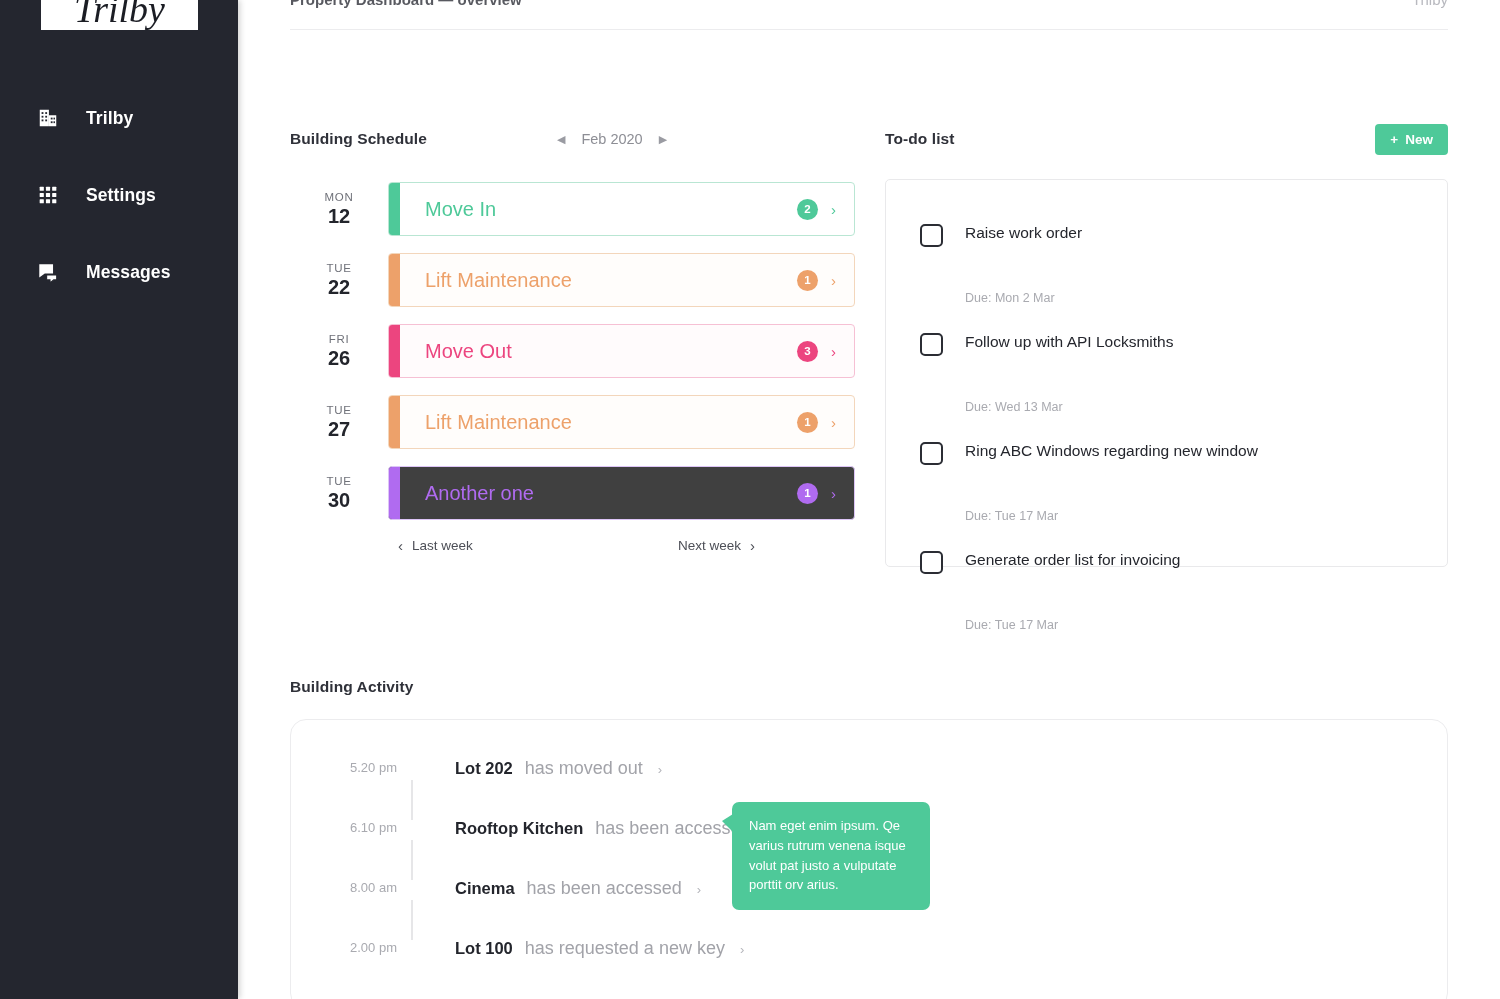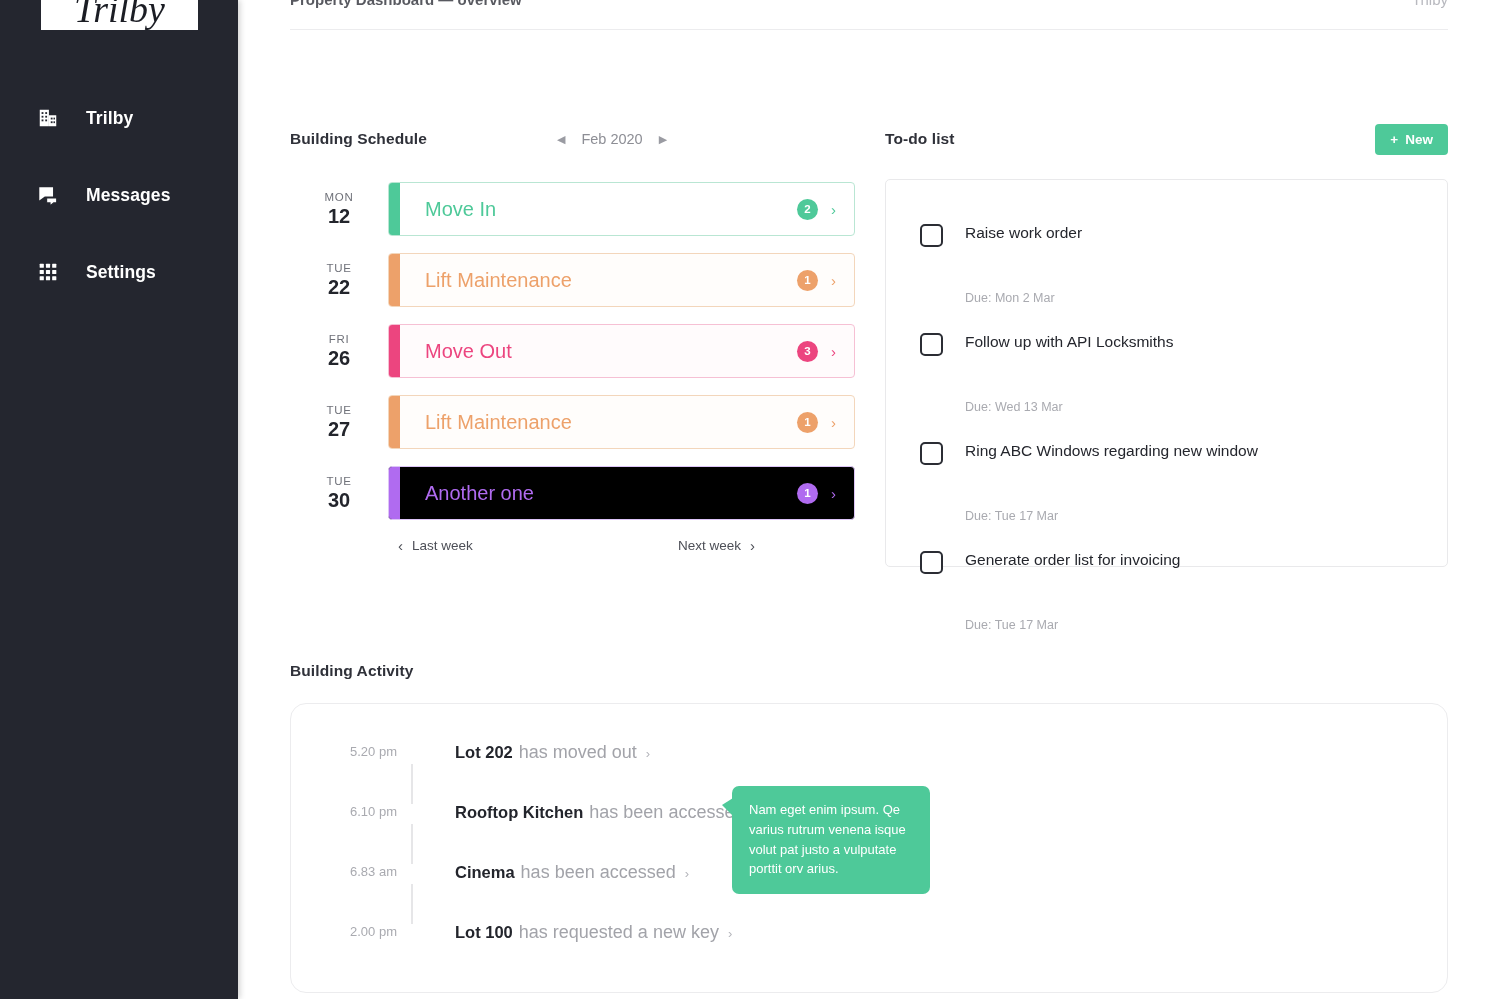--- a/index.html
+++ b/index.html
@@ -201,21 +201,21 @@
     background: #fff;
     cursor: pointer;
   }
   .todo-text { display: flex; flex-direction: column; gap: 40px; }
   .todo-title { font-size: 15.5px; color: #24262d; line-height: 1.35; }
   .todo-due { font-size: 12.5px; color: #a9aab0; margin-top: 7px; }
 
   
   .activity-wrap { position: absolute; left: 52px; right: 52px; top: 662px; }
   .activity-title {
-    font-size: 15.5px; font-weight: 700; color: #2f3139; letter-spacing: 0.1px;
+    font-size: 15.5px; font-weight: 700; color: #2f3139; letter-spacing: 0.1px; margin-top: 16px;
   }
   .activity-card {
     margin-top: 23px;
     border: 1px solid #ececee;
     border-radius: 16px;
     height: 290px;
     padding: 38px 0 0 0;
     position: relative;
     overflow: hidden;
   }
@@ -227,21 +227,21 @@
     line-height: 1.5;
   }
   .act-rail {
     width: 2px; flex: 0 0 2px;
     background: #e6e6e8;
     margin-top: 22px;
     height: 40px;
     margin-right: 0px;
   }
   .act-rail.last { background: transparent; }
-  .act-body { padding-left: 42px; display: flex; align-items: baseline; gap: 6px; }
+  .act-body { padding-left: 42px; display: flex; align-items: baseline; gap: 12px; }
   .act-strong { font-size: 16.5px; font-weight: 700; color: #23252c; }
   .act-desc { font-size: 18px; color: #a2a3a9; }
   .act-chev { font-size: 13px; color: #b4b5bb; margin-left: 3px; }
 
   .tooltip {
     position: absolute;
     left: 441px; top: 82px;
     width: 198px;
     background: #4ec999;
     border-radius: 7px;
@@ -289,45 +289,45 @@
                 <rect x="15" y="15.6" width="2" height="2"></rect>
                 <rect x="18" y="15.6" width="1.6" height="2"></rect>
               </g>
           </svg>
         </span>
         <span class="nav-label">Trilby</span>
       </div>
 
       <div class="nav-item">
         <span class="nav-icon">
-          <svg width="22" height="22" viewBox="0 0 24 24" fill="#ffffff">
-            <path d="M2.5 3.5h15v10h-9l-6 4.6z"></path>
-            <path d="M10.5 15.2h11v5.4h-3.3l-4 3.2v-3.2h-3.7z" stroke="#24262f" stroke-width="1.2"></path>
-          </svg>
-        </span>
-        <span class="nav-label">Messages</span>
-      </div>
-
-      <div class="nav-item">
-        <span class="nav-icon">
           <svg width="20" height="20" viewBox="0 0 24 24" fill="#ffffff">
             <rect x="2" y="2" width="5" height="5" rx="0.6"></rect>
               <rect x="9.5" y="2" width="5" height="5" rx="0.6"></rect>
               <rect x="17" y="2" width="5" height="5" rx="0.6"></rect>
             <rect x="2" y="9.5" width="5" height="5" rx="0.6"></rect>
               <rect x="9.5" y="9.5" width="5" height="5" rx="0.6"></rect>
               <rect x="17" y="9.5" width="5" height="5" rx="0.6"></rect>
             <rect x="2" y="17" width="5" height="5" rx="0.6"></rect>
               <rect x="9.5" y="17" width="5" height="5" rx="0.6"></rect>
               <rect x="17" y="17" width="5" height="5" rx="0.6"></rect>
           </svg>
         </span>
         <span class="nav-label">Settings</span>
       </div>
 
+      <div class="nav-item">
+        <span class="nav-icon">
+          <svg width="22" height="22" viewBox="0 0 24 24" fill="#ffffff">
+            <path d="M2.5 3.5h15v10h-9l-6 4.6z"></path>
+            <path d="M10.5 15.2h11v5.4h-3.3l-4 3.2v-3.2h-3.7z" stroke="#24262f" stroke-width="1.2"></path>
+          </svg>
+        </span>
+        <span class="nav-label">Messages</span>
+      </div>
+
     </nav>
   </aside>
 
   <main class="main">
 
     <div class="topbar">
       <div class="topbar-text">Property Dashboard — overview</div>
       <div class="topbar-right">Trilby</div>
       <div class="topbar-rule"></div>
     </div>
@@ -399,21 +399,21 @@
                   <span class="badge" style="background:#eda16a">1</span>
                   <span class="chev" style="color:#eda16a">›</span>
                 </span>
               </div>
             </div>
             <div class="sched-row">
               <div class="sched-date">
                 <div class="sched-dow">TUE</div>
                 <div class="sched-day">30</div>
               </div>
-              <div class="sched-card" style="background:#000000;border-color:#ddc5f7">
+              <div class="sched-card" style="background:#404040;border-color:#ddc5f7">
                 <span class="sched-bar" style="background:#b06bf0"></span>
                 <span class="sched-label" style="color:#b06bf0">Another one</span>
                 <span class="sched-right">
                   <span class="badge" style="background:#b06bf0">1</span>
                   <span class="chev" style="color:#b06bf0">›</span>
                 </span>
               </div>
             </div>
           </div>
 
@@ -487,21 +487,21 @@
             <div class="act-row">
               <span class="act-time">6.10 pm</span>
               <span class="act-rail"></span>
               <span class="act-body">
                 <span class="act-strong">Rooftop Kitchen</span>
                 <span class="act-desc">has been accessed</span>
                 <span class="act-chev">›</span>
               </span>
             </div>
             <div class="act-row">
-              <span class="act-time">6.83 am</span>
+              <span class="act-time">8.00 am</span>
               <span class="act-rail"></span>
               <span class="act-body">
                 <span class="act-strong">Cinema</span>
                 <span class="act-desc">has been accessed</span>
                 <span class="act-chev">›</span>
               </span>
             </div>
             <div class="act-row">
               <span class="act-time">2.00 pm</span>
               <span class="act-rail last"></span>

